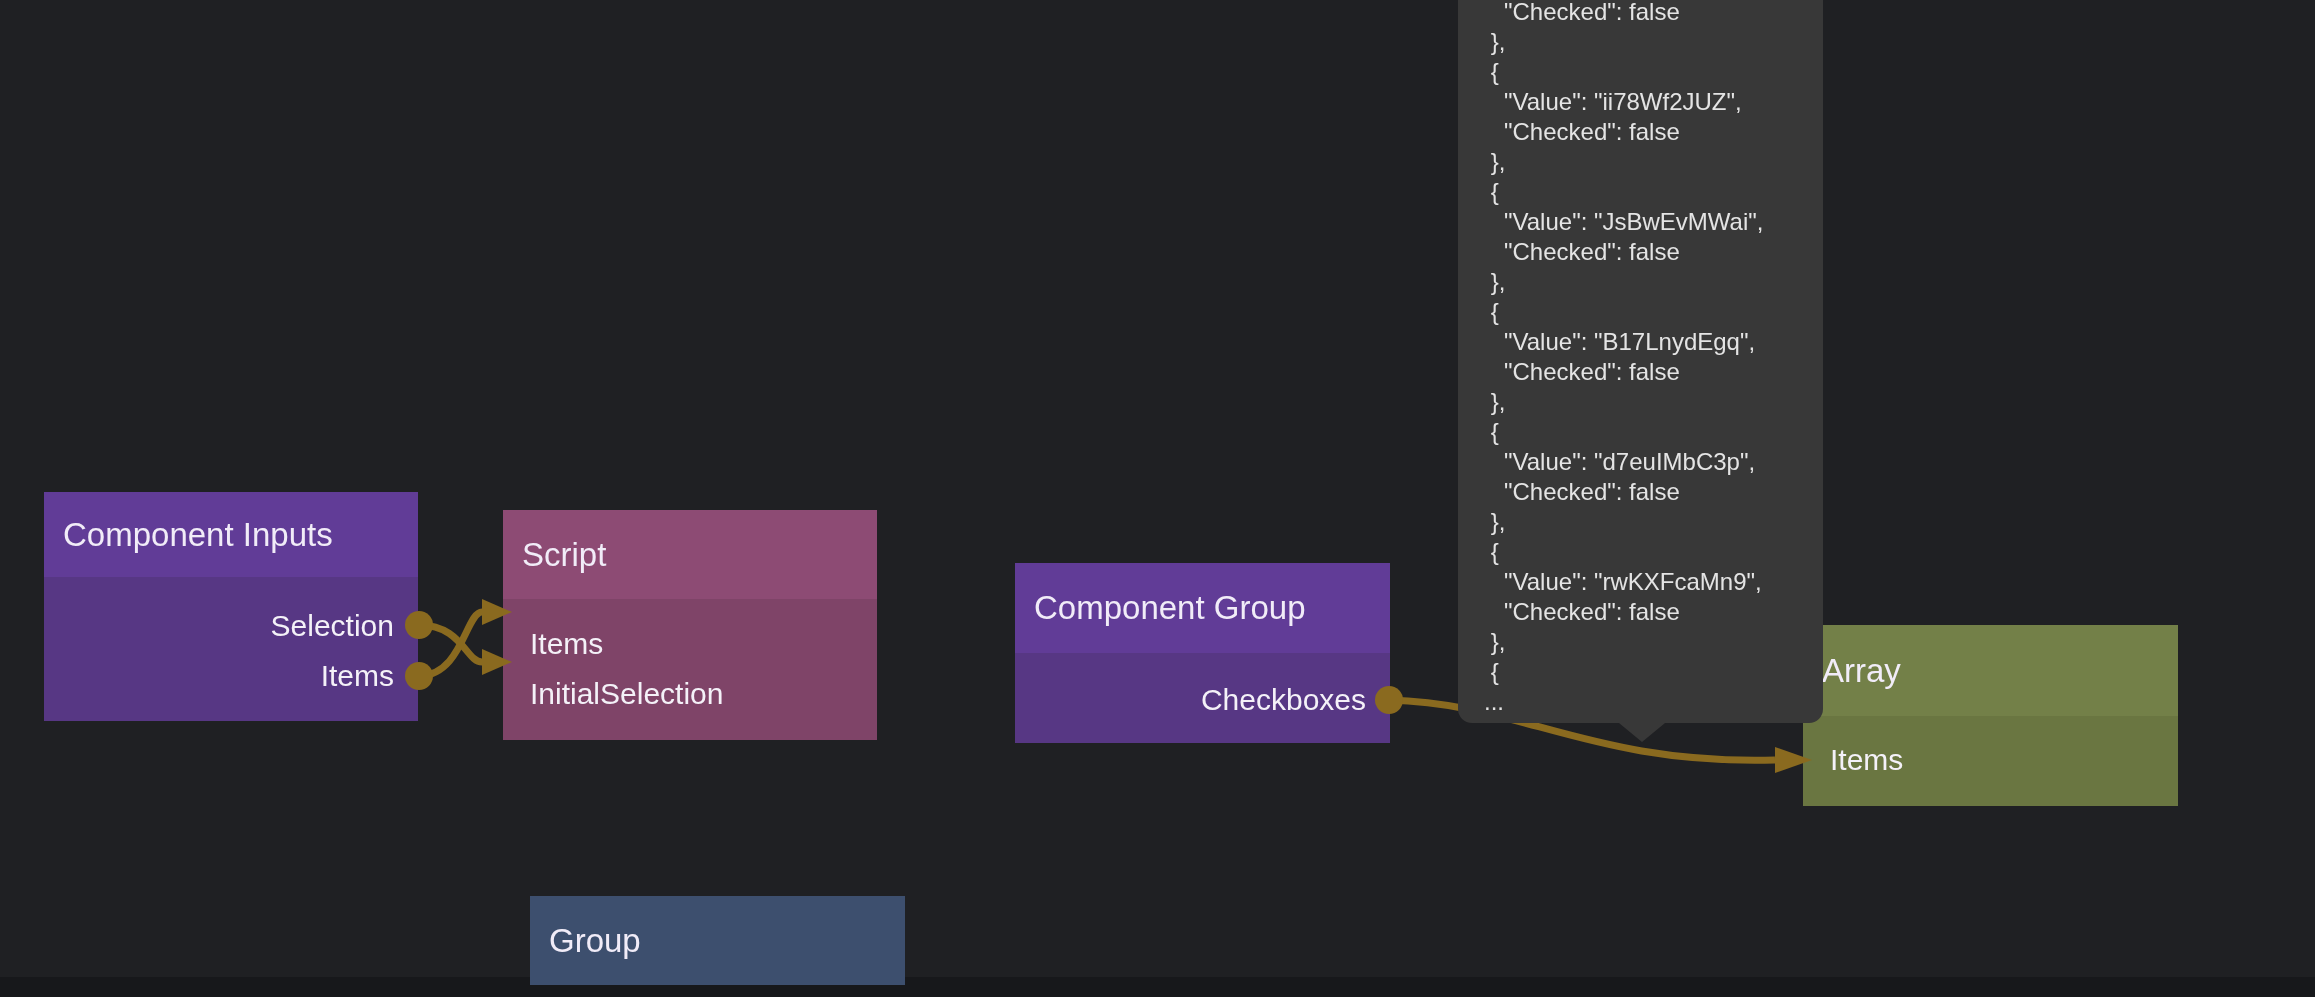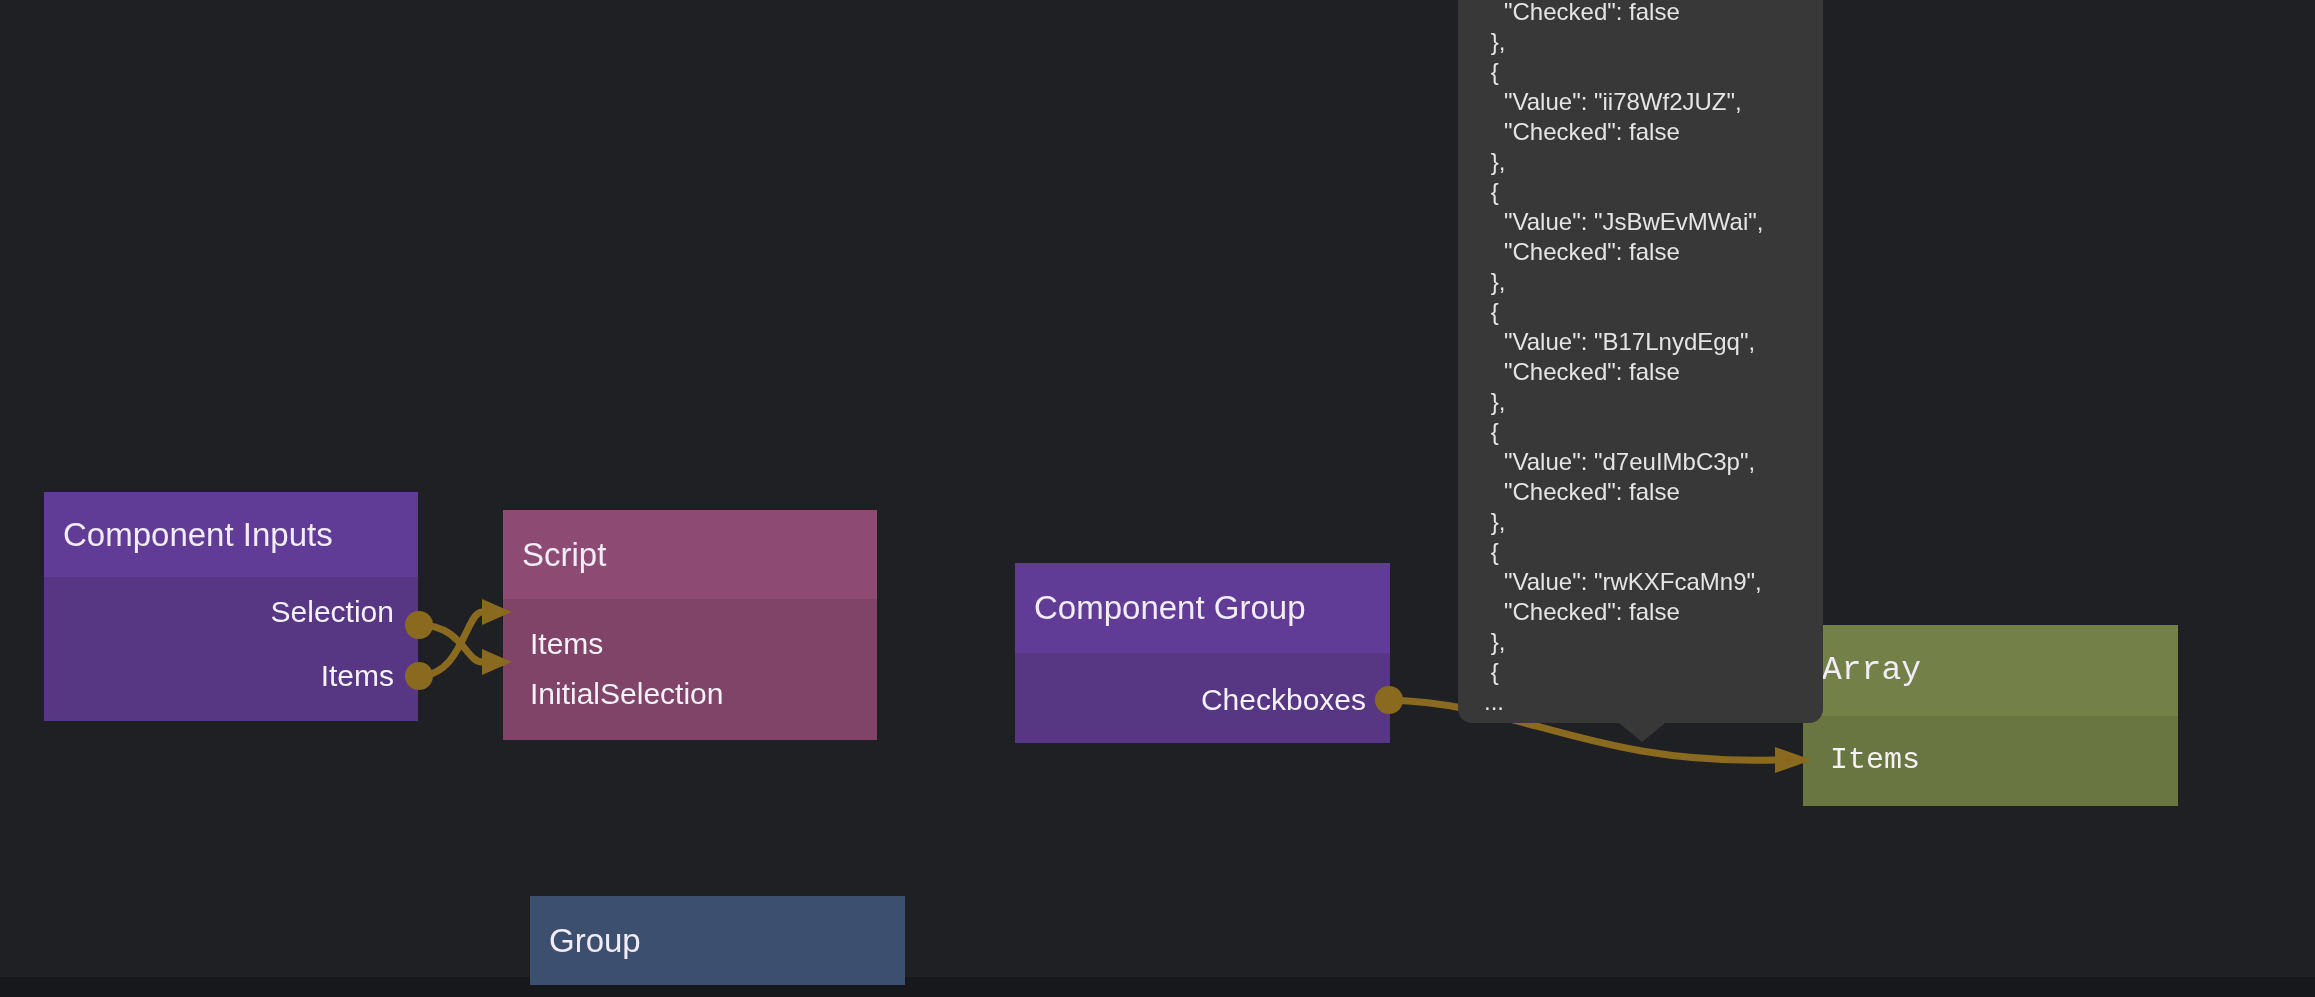--- a/index.html
+++ b/index.html
@@ -57,42 +57,42 @@
 </head>
 <body>
 
 <div class="canvas">
 
   <div class="node" style="left:44px;top:492px;width:374px;height:229px;">
     <div class="hdr purple-h" style="height:85px;">
       <span>Component Inputs</span>
     </div>
     <div class="body purple-b" style="top:85px;height:144px;"></div>
-    <div class="port-label out" style="top:120px;">Selection</div>
+    <div class="port-label out" style="top:134px;">Selection</div>
     <div class="port-label out" style="top:184px;">Items</div>
   </div>
 
   <div class="node" style="left:503px;top:478px;width:374px;height:230px;margin-top:32px;">
     <div class="hdr mauve-h" style="height:89px;">
       <span>Script</span>
     </div>
     <div class="body mauve-b" style="top:89px;height:141px;"></div>
     <div class="port-label in" style="top:134px;">Items</div>
     <div class="port-label in" style="top:184px;">InitialSelection</div>
   </div>
 
   <div class="node" style="left:1015px;top:563px;width:375px;height:180px;">
     <div class="hdr purple-h" style="height:90px;">
       <span>Component Group</span>
     </div>
     <div class="body purple-b" style="top:90px;height:90px;"></div>
     <div class="port-label out" style="top:137px;">Checkboxes</div>
   </div>
 
-  <div class="node" style="left:1803px;top:625px;width:375px;height:181px;font-family:Liberation Mono, monospace;">
+  <div class="node" style="left:1803px;top:625px;width:375px;height:181px;">
     <div class="hdr olive-h" style="height:91px;">
       <span>Array</span>
     </div>
     <div class="body olive-b" style="top:91px;height:90px;"></div>
     <div class="port-label in" style="top:135px;">Items</div>
   </div>
 
 
   <div class="node" style="left:530px;top:861px;width:375px;height:89px;">
     <div class="hdr slate-h" style="height:89px;margin-top:35px;">

